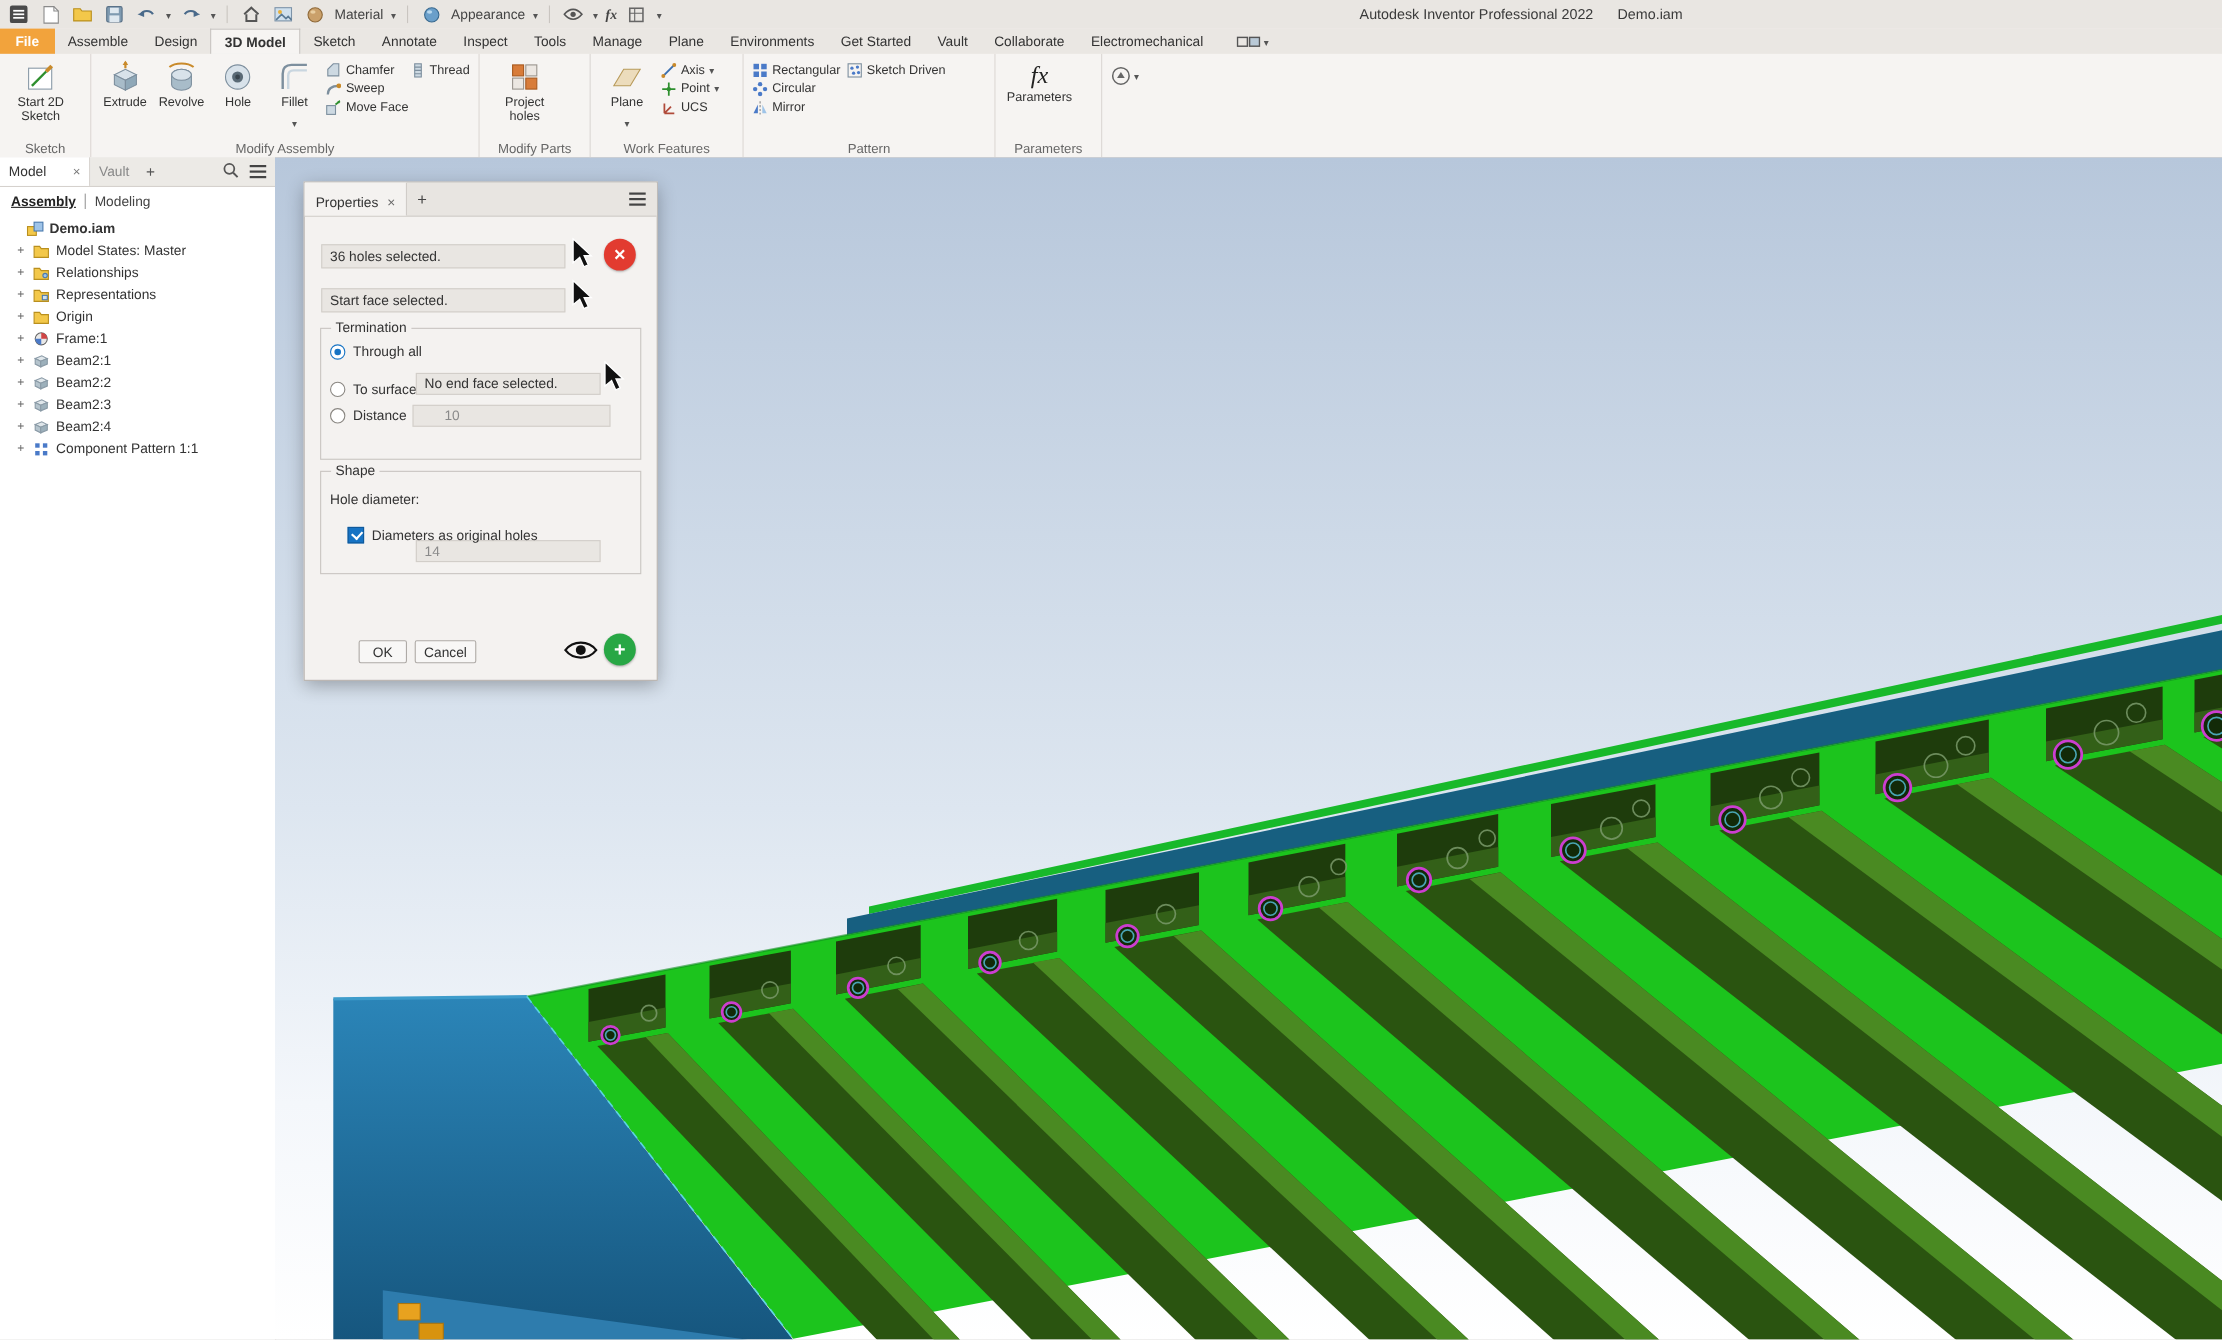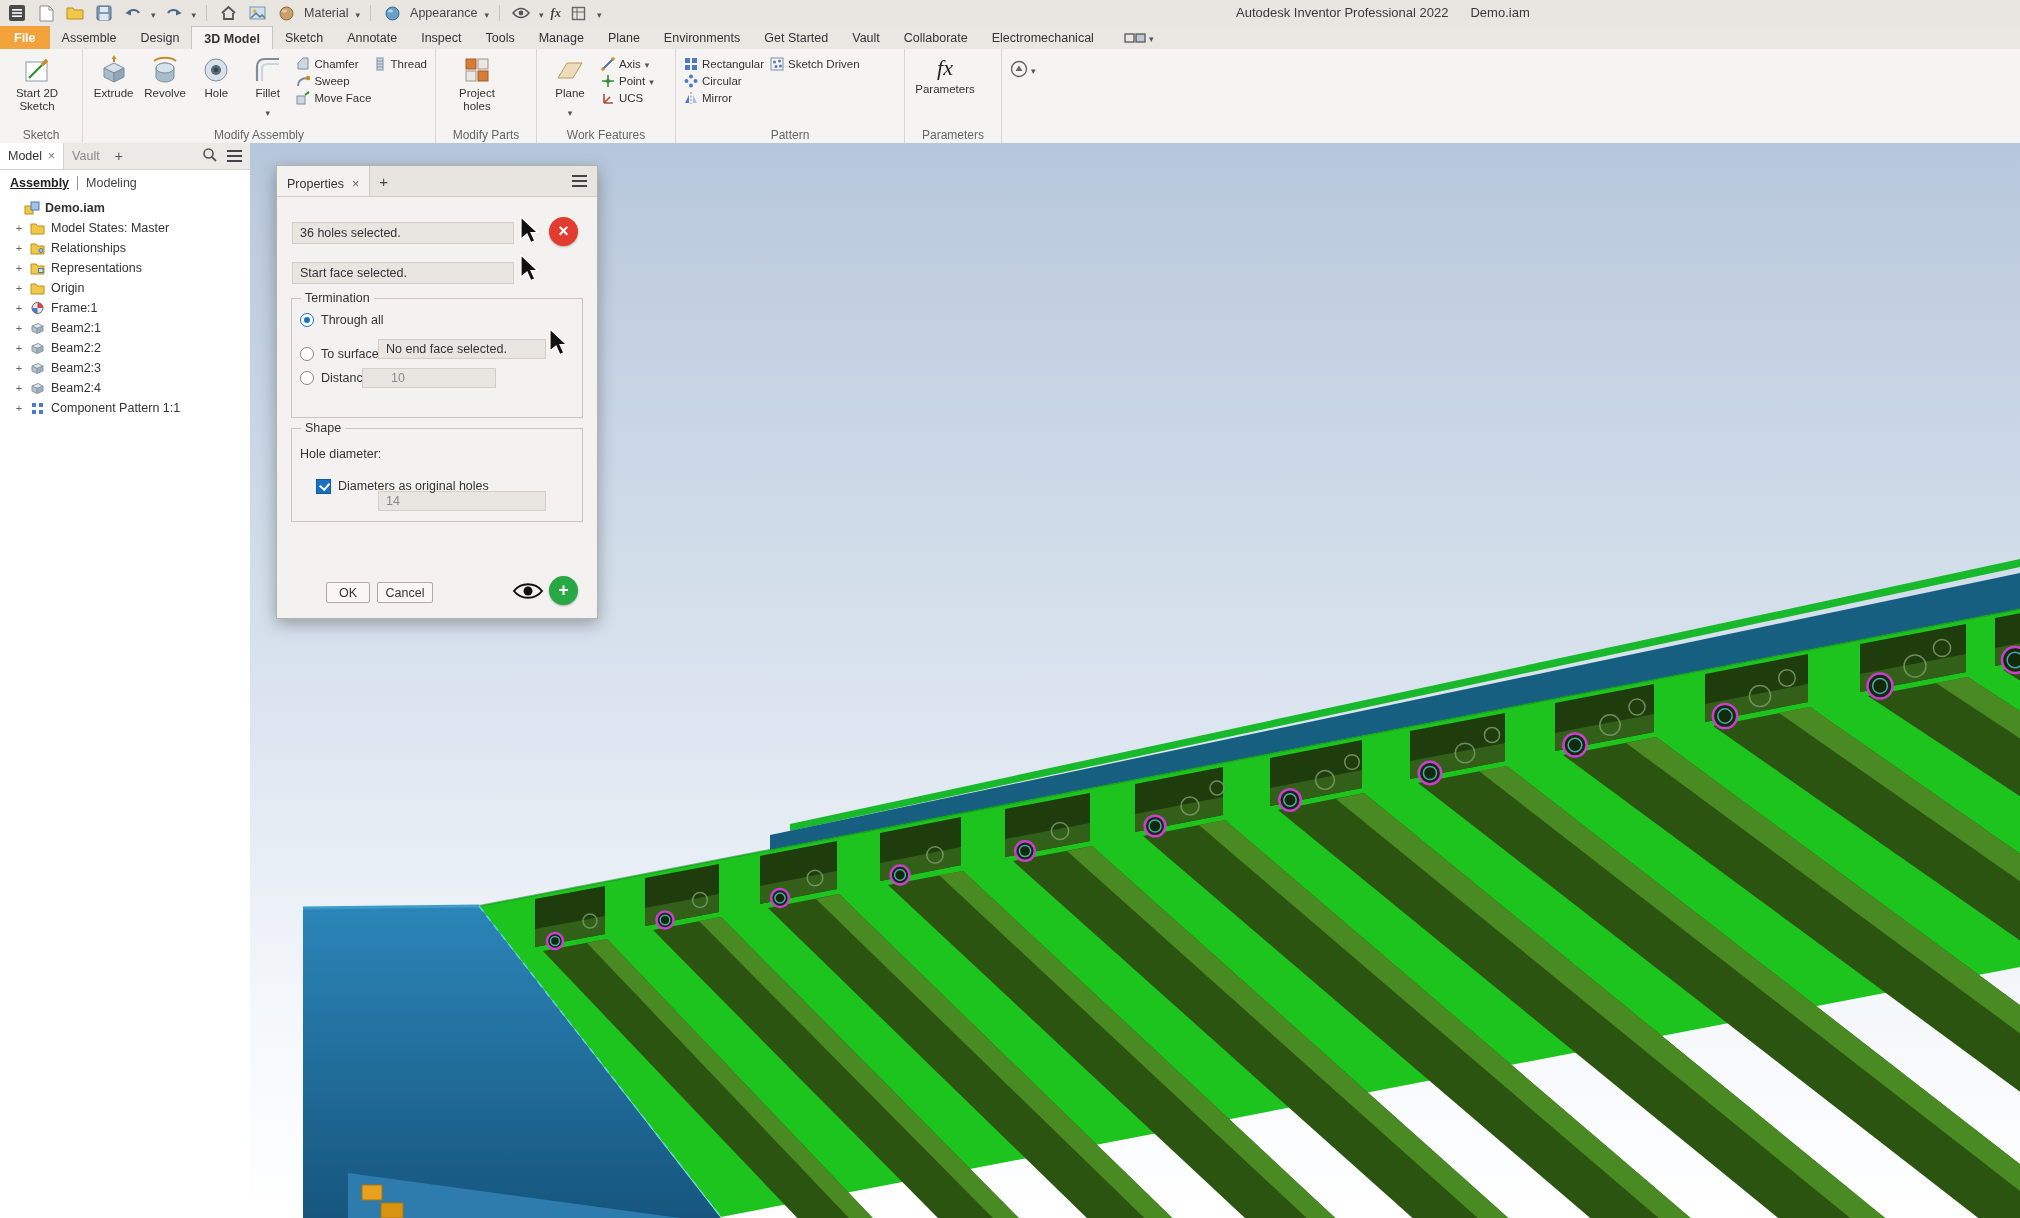--- a/index.html
+++ b/index.html
@@ -29,21 +29,21 @@
   .rbig{width:58px;display:flex;flex-direction:column;align-items:center;justify-content:flex-start;
         padding-top:3px;gap:2px;cursor:default;border-radius:2px;}
   .rbig .rlabel{font-size:11.5px;text-align:center;line-height:1.15;color:#333;}
   .smallcol{display:flex;flex-direction:column;justify-content:flex-start;gap:3px;padding-top:5px;}
   .smallrow{display:flex;gap:14px;}
   .rsmall{display:flex;align-items:center;gap:4px;font-size:11.5px;color:#333;white-space:nowrap;cursor:default;}
   .fxbig{font-family:"Liberation Serif",serif;font-style:italic;font-size:22px;color:#222;}
   
   .browser{position:absolute;left:0;top:143px;width:250px;bottom:0;background:#fff;border-right:1px solid #c9c5c1;}
   .btabs{height:26px;background:#eceae6;display:flex;align-items:stretch;font-size:12.5px;border-bottom:1px solid #d5d1cd;}
-  .btab{display:flex;align-items:center;gap:6px;padding:0 8px;}
+  .btab{display:flex;align-items:center;gap:24px;padding:0 8px;}
   .btab.active{background:#fff;border-right:1px solid #d5d1cd;}
   .btab .x{color:#777;font-size:12px;}
   .baddtab::after{content:"+";font-size:14px;color:#555;}
   .baddtab{display:flex;align-items:center;padding:0 7px;}
   .bicons{margin-left:auto;display:flex;align-items:center;gap:10px;padding-right:8px;}
   .hamb{display:inline-block;width:15px;}
   .hamb i{display:block;height:2px;background:#444;margin:3px 0;}
   .modes{height:26px;display:flex;align-items:center;font-size:12.5px;padding-left:10px;background:#fff;}
   .mode-a{font-weight:bold;text-decoration:underline;color:#222;}
   .mode-b{color:#444;border-left:1px solid #999;padding-left:8px;margin-left:8px;}
@@ -66,21 +66,21 @@
   .dmenu{margin-left:auto;display:flex;align-items:center;padding-right:10px;}
   .field{position:absolute;height:22px;background:#e9e6e2;border:1px solid #d2cec9;box-sizing:border-box;
          display:flex;align-items:center;padding:0 7px;color:#333;}
   .field.dim{color:#8a8a8a;}
   .groupbox{position:absolute;border:1px solid #c9c5c1;box-sizing:border-box;}
   .gtitle{position:absolute;left:9px;top:-8px;background:#f4f2f0;padding:0 4px;color:#333;}
   .radio{width:14px;height:14px;border:1px solid #8a8782;border-radius:50%;background:#fff;
          display:inline-block;box-sizing:border-box;position:relative;flex:0 0 auto;}
   .radio.checked{border-color:#1673c4;}
   .radio.checked::after{content:"";position:absolute;left:3px;top:3px;width:6px;height:6px;border-radius:50%;background:#1673c4;}
-  .radiorow{position:absolute;display:flex;gap:7px;}
+  .radiorow{position:absolute;display:flex;align-items:center;gap:7px;}
   .checkbox{width:15px;height:15px;background:#1673c4;border:1px solid #10599a;box-sizing:border-box;position:relative;flex:0 0 auto;}
   .checkbox::after{content:"";position:absolute;left:3px;top:2px;width:7px;height:4.5px;border-left:2px solid #fff;border-bottom:2px solid #fff;transform:rotate(-48deg);}
   .btn{position:absolute;height:21px;background:#f8f7f6;border:1px solid #aeaaa6;border-radius:2px;
        display:flex;align-items:center;justify-content:center;font-size:12.5px;color:#333;cursor:default;box-sizing:border-box;margin-left:34px;}
   .roundbtn{position:absolute;width:29px;height:29px;border-radius:50%;display:flex;align-items:center;justify-content:center;
             color:#fff;font-size:18px;font-weight:bold;cursor:default;box-shadow:0 1px 2px rgba(0,0,0,.3);}
   .roundbtn.red{background:#e23b30;}
   .roundbtn.green{background:#28a745;}
   .cursorsvg{position:absolute;pointer-events:none;}
 </style>
@@ -738,21 +738,21 @@
       </div>
       <div class="radiorow" style="left:8px;top:48px;">
         <span class="radio"></span>
         <span>To surface</span>
       </div>
       <div class="field" style="left:86px;top:40px;width:168px;height:20px;">No end face selected.</div>
       <div class="radiorow" style="left:8px;top:72px;">
         <span class="radio"></span>
         <span>Distance</span>
       </div>
-      <div class="field dim" style="left:70px;top:69px;width:134px;height:20px;padding-left:28px;">10</div>
+      <div class="field dim" style="left:83px;top:69px;width:180px;height:20px;padding-left:28px;">10</div>
     </div>
     <svg class="cursorsvg" style="left:272px;top:162px;" width="20" height="28">
       <path d="M1,1 L1,23 L7,18 L10.8,26.5 L14.8,24.7 L11,16.5 L17.5,16.5 Z" fill="#111" stroke="#fff" stroke-width="1.2"></path>
     </svg>
 
     <div class="groupbox" style="left:14px;top:262px;width:292px;height:94px;">
       <span class="gtitle">Shape</span>
       <span style="position:absolute;left:8px;top:18px;">Hole diameter:</span>
       <div class="field dim" style="left:86px;top:14px;width:168px;height:20px;margin-top:48px;">14</div>
       <div class="radiorow" style="left:24px;top:50px;">

